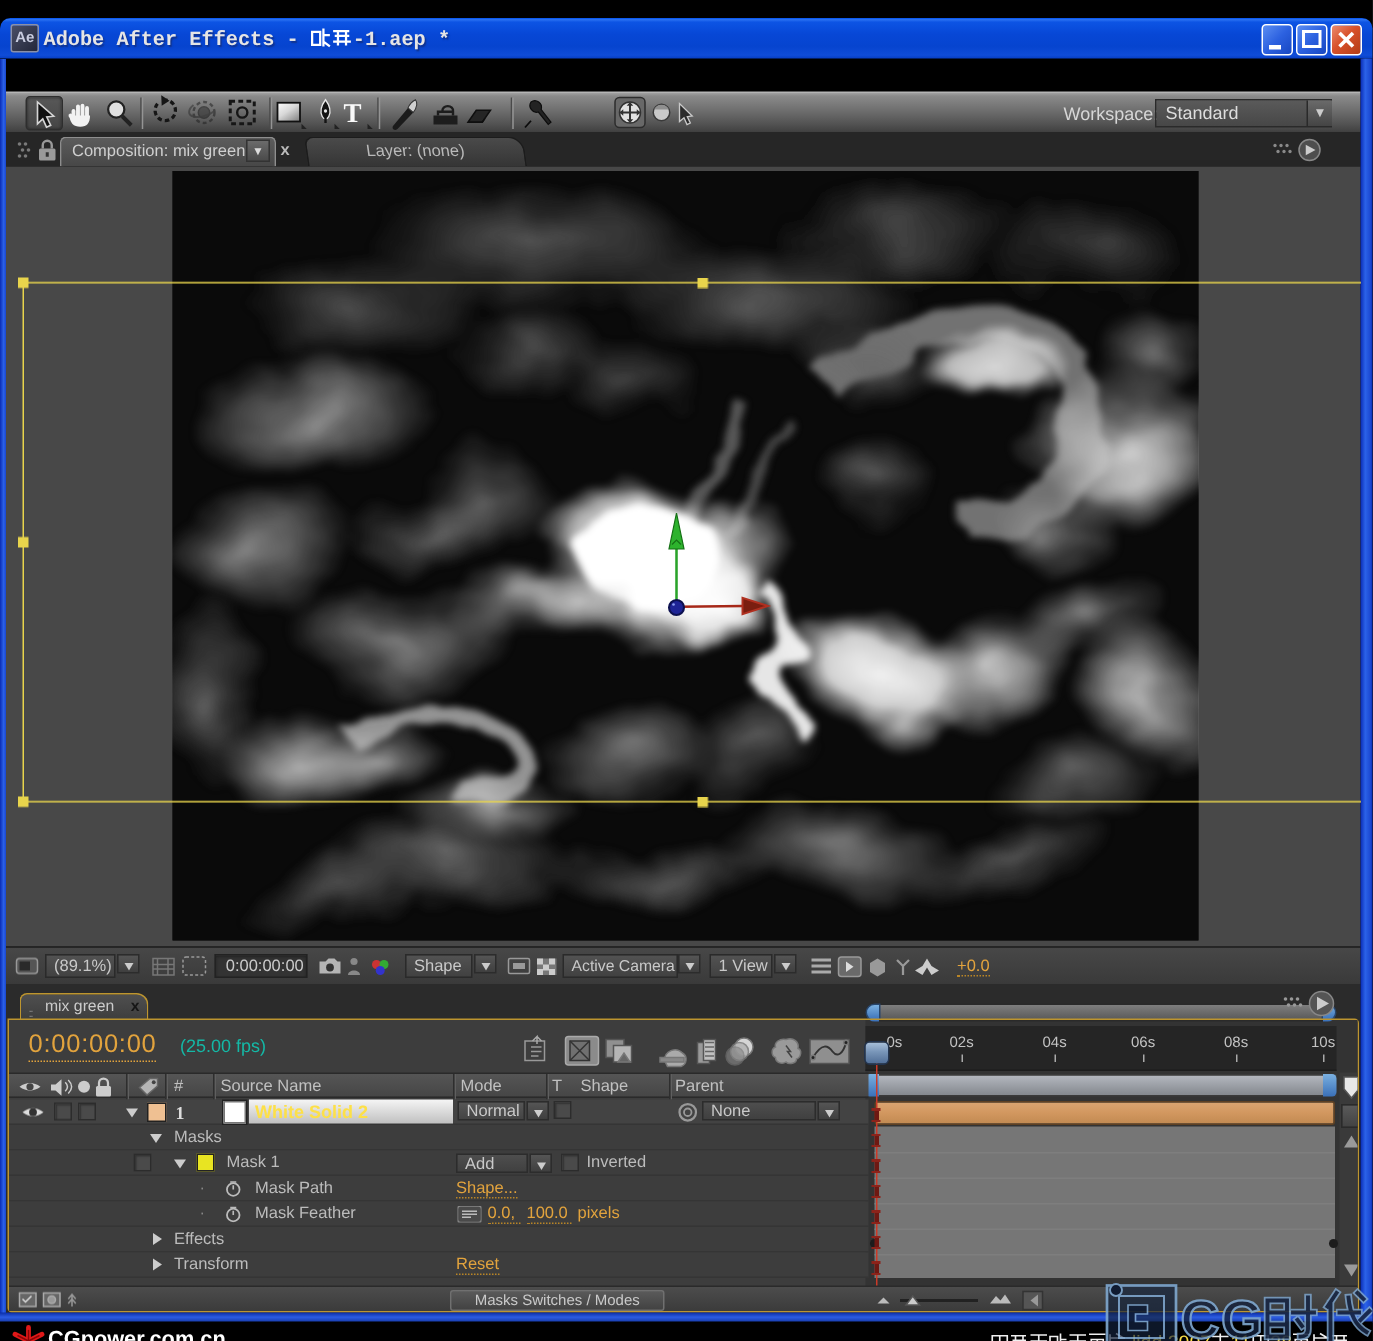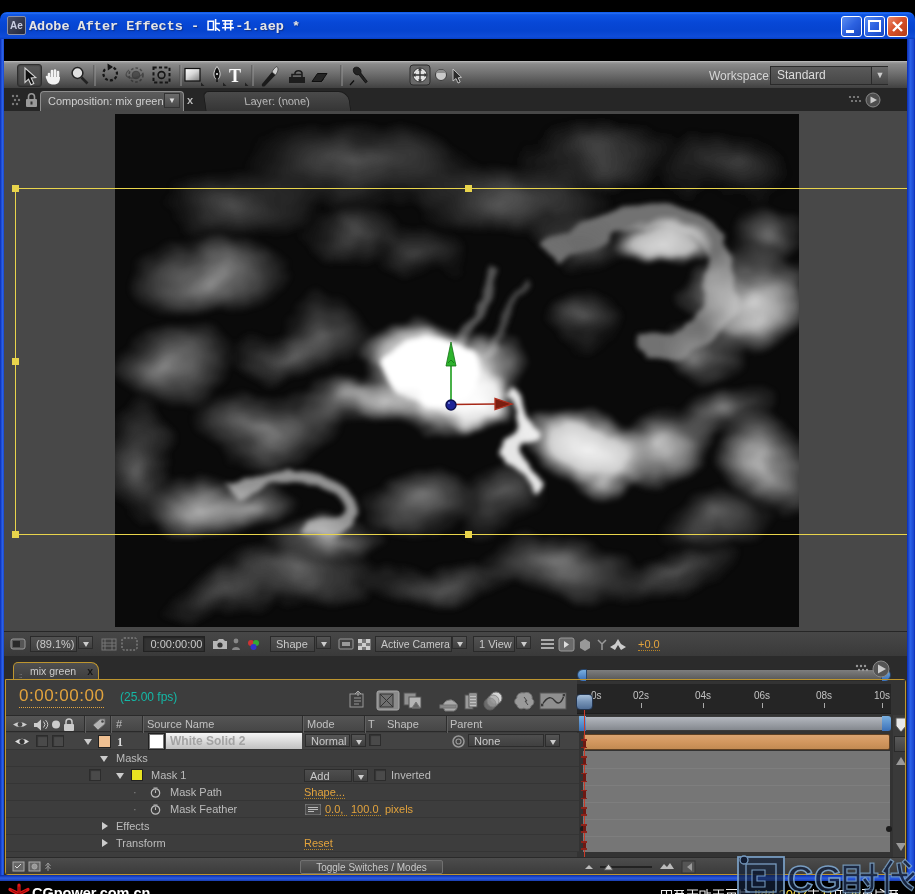--- a/index.html
+++ b/index.html
@@ -498,21 +498,21 @@
             <path d="M1 5.5 Q8 0 15 5.5 Q8 11 1 5.5 Z" fill="#ddd"></path>
             <circle cx="8" cy="5.5" r="2.6" fill="#333"></circle>
           </svg>
         <div class="chk" style="left:30px;top:2px"></div>
           <div class="chk" style="left:46px;top:2px"></div>
         <div class="tri-d" style="left:78px;top:6px"></div>
         <div class="abs" style="left:92px;top:2px;width:13px;height:13px;background:#efc092;border:1px solid #222"></div>
         <b class="rowlbl" style="left:111px;color:#ddd;font:bold 12px 'Liberation Serif',serif">1</b>
         <div class="abs" style="left:143px;top:1px;width:15px;height:15px;background:#fff;border:1px solid #777;box-shadow:0 0 0 1px #222"></div>
         <div class="abs" style="left:160px;top:0;width:136px;height:16px;background:linear-gradient(180deg,#f5f5f5,#c0c0c0)"></div>
-        <b class="rowlbl" style="left:164px;top:1px;color:#a3a3a3;font:bold 12px 'Liberation Sans',sans-serif">White Solid 2</b>
+        <b class="rowlbl" style="left:164px;top:1px;color:#fde047;font:bold 12px 'Liberation Sans',sans-serif">White Solid 2</b>
         <div class="ddbox" style="left:299px;top:1px;width:45px;background:linear-gradient(180deg,#565656,#444)">Normal</div>
           <div class="ddarw" style="left:345px;top:1px"></div>
         <div class="chk" style="left:363px;top:1px"></div>
         <svg class="abs" style="left:446px;top:2px" width="13" height="13">
             <circle cx="6.5" cy="6.5" r="5.5" fill="none" stroke="#999" stroke-width="1.5"></circle>
             <circle cx="6.5" cy="6.5" r="2.5" fill="none" stroke="#999" stroke-width="1.2"></circle>
           </svg>
         <div class="ddbox" style="left:462px;top:1px;width:76px">None</div>
           <div class="ddarw" style="left:539px;top:1px"></div>
       </div>
@@ -559,21 +559,21 @@
       <div class="row" style="top:138px">
         <div class="tri-r" style="left:96px;top:4px"></div>
         <span class="rowlbl" style="left:110px">Effects</span>
       </div>
       <div class="row" style="top:155px">
         <div class="tri-r" style="left:96px;top:4px"></div>
         <span class="rowlbl" style="left:110px">Transform</span>
         <span class="rowlbl orange dotted" style="left:298px">Reset</span>
       </div>
       <div id="tlbottom">
-        <div id="togglebtn">Toggle Switches / Modes</div>
+        <div id="togglebtn">Masks Switches / Modes</div>
         <svg class="abs" style="left:6px;top:1px" width="60" height="15" id="tlbicons">
             <g stroke="#aaa" fill="none">
               <rect x="1" y="3" width="11" height="9" fill="#666"></rect>
               <path d="M3 7 l2 2 l4 -4" stroke="#ddd"></path>
               <rect x="17" y="3" width="11" height="9" fill="#666"></rect>
               <circle cx="22.5" cy="7.5" r="2.5" fill="#999"></circle>
               <path d="M36 12 v-8 m-2.5 3 l2.5 -3 l2.5 3 m-5 3 l2.5 -3 l2.5 3" stroke="#999"></path>
             </g>
           </svg>
         <svg class="abs" style="left:576px;top:1px" width="130" height="15" id="zoomctl">

